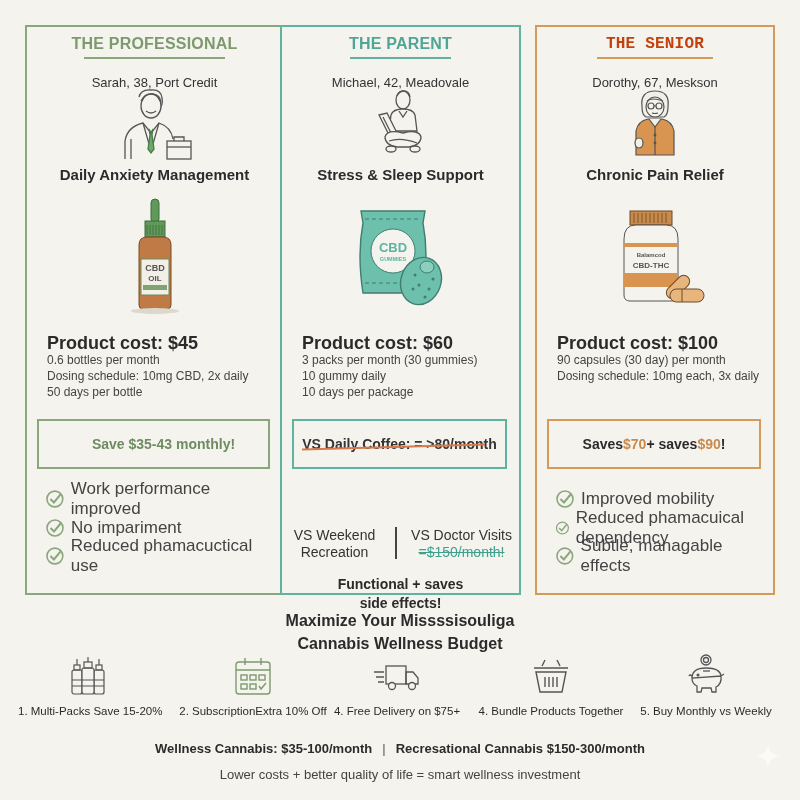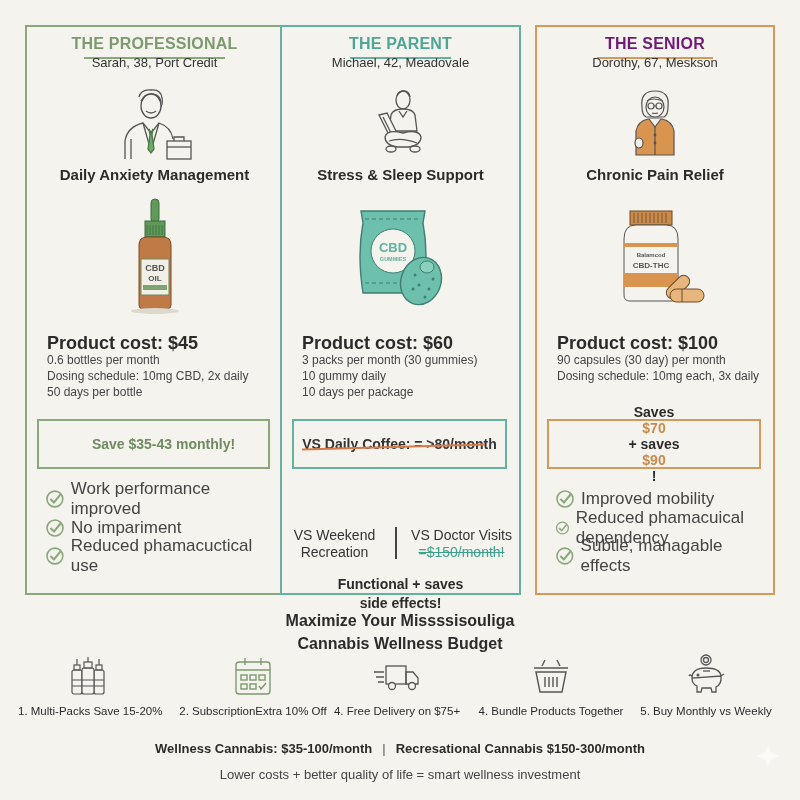--- a/index.html
+++ b/index.html
@@ -17,50 +17,50 @@
   .card.pro { left: 25px; width: 259px; border-color: #8aa77c; }
   .card.par { left: 280px; width: 241px; border-color: #62b2a2; }
   .card.sen { left: 535px; width: 240px; border-color: #d49a5c; }
 
   .card-title {
     position: absolute; left: 0; right: 0; top: 8px; text-align: center;
     font-weight: bold; font-size: 16px; letter-spacing: 0.2px;
   }
   .pro .card-title { color: #7c9a6e; }
   .par .card-title { color: #4fa596; }
-  .sen .card-title { color: #701a75; }
+  .sen .card-title { color: #c2410c; font-family: Liberation Mono, monospace; }
   .underline {
     position: absolute; top: 30px; height: 2px;
     left: 55px; right: 55px;
   }
   .pro .underline { background: #8aa77c; left: 57px; right: 57px; }
   .par .underline { background: #62b2a2; left: 68px; right: 68px; }
   .sen .underline { background: #d49a5c; left: 60px; right: 60px; }
 
   .persona {
-    position: absolute; left: 0; right: 0; top: 28px; text-align: center;
+    position: absolute; left: 0; right: 0; top: 48px; text-align: center;
     font-size: 13px; color: #333;
   }
   .avatar { position: absolute; top: 62px; left: 50%; transform: translateX(-50%); }
   .use-case {
     position: absolute; left: 0; right: 0; top: 139px; text-align: center;
     font-size: 15px; font-weight: bold; color: #2b2b2b;
   }
   .product-img { position: absolute; top: 170px; left: 50%; transform: translateX(-50%); }
 
   .cost-block { position: absolute; left: 20px; top: 308px; font-size: 12px; line-height: 16px; color: #444; }
   .cost-block .cost { font-size: 18px; font-weight: bold; color: #2b2b2b; margin-bottom: 1px; }
 
   .save-box {
     position: absolute; left: 10px; right: 12px; top: 392px; height: 50px;
     border: 2px solid; display: flex; align-items: center; justify-content: center;
     font-weight: bold; font-size: 14px;
   }
   .pro .save-box { border-color: #8aa77c; color: #6e8c60; padding-left: 20px; }
-  .sen .save-box { border-color: #d49a5c; color: #2b2b2b; flex-direction: column; }
+  .sen .save-box { border-color: #d49a5c; color: #2b2b2b; }
   .sen .save-box .amt { color: #c98a4c; }
 
   .benefits { position: absolute; left: 18px; top: 458px; list-style: none; }
   .benefits li { display: flex; align-items: center; height: 28.5px; font-size: 17px; color: #444; }
   .benefits .check { width: 20px; height: 20px; margin-right: 6px; }
 
   
   .coffee-box {
     position: absolute; left: 10px; right: 12px; top: 392px; height: 50px;
     border: 2px solid #62b2a2; display: flex; align-items: center; justify-content: center;

